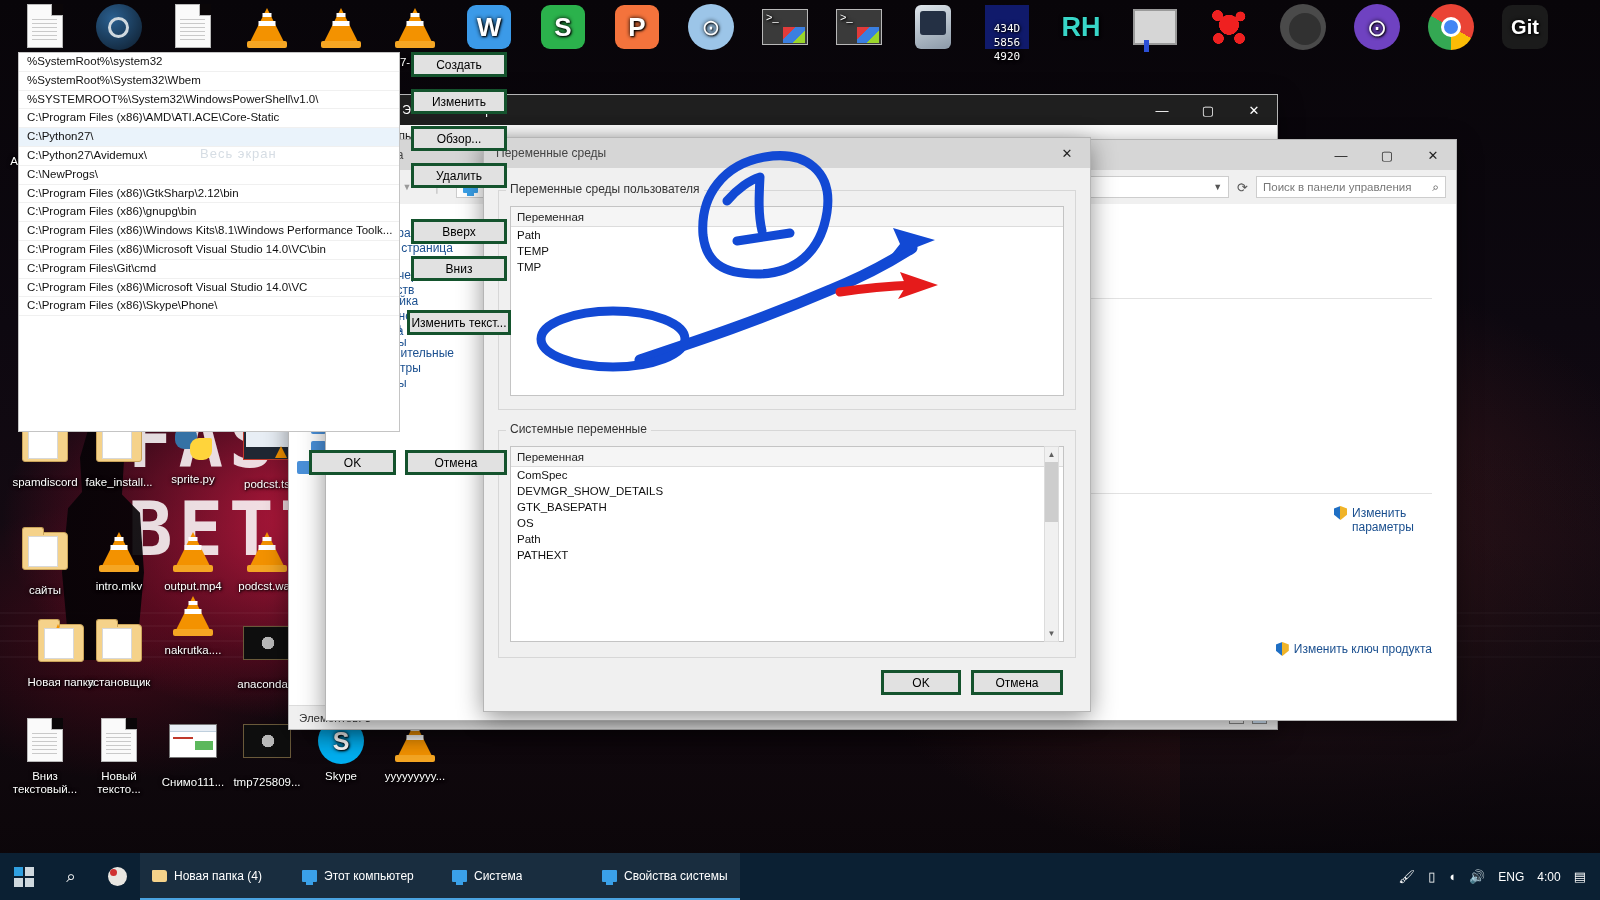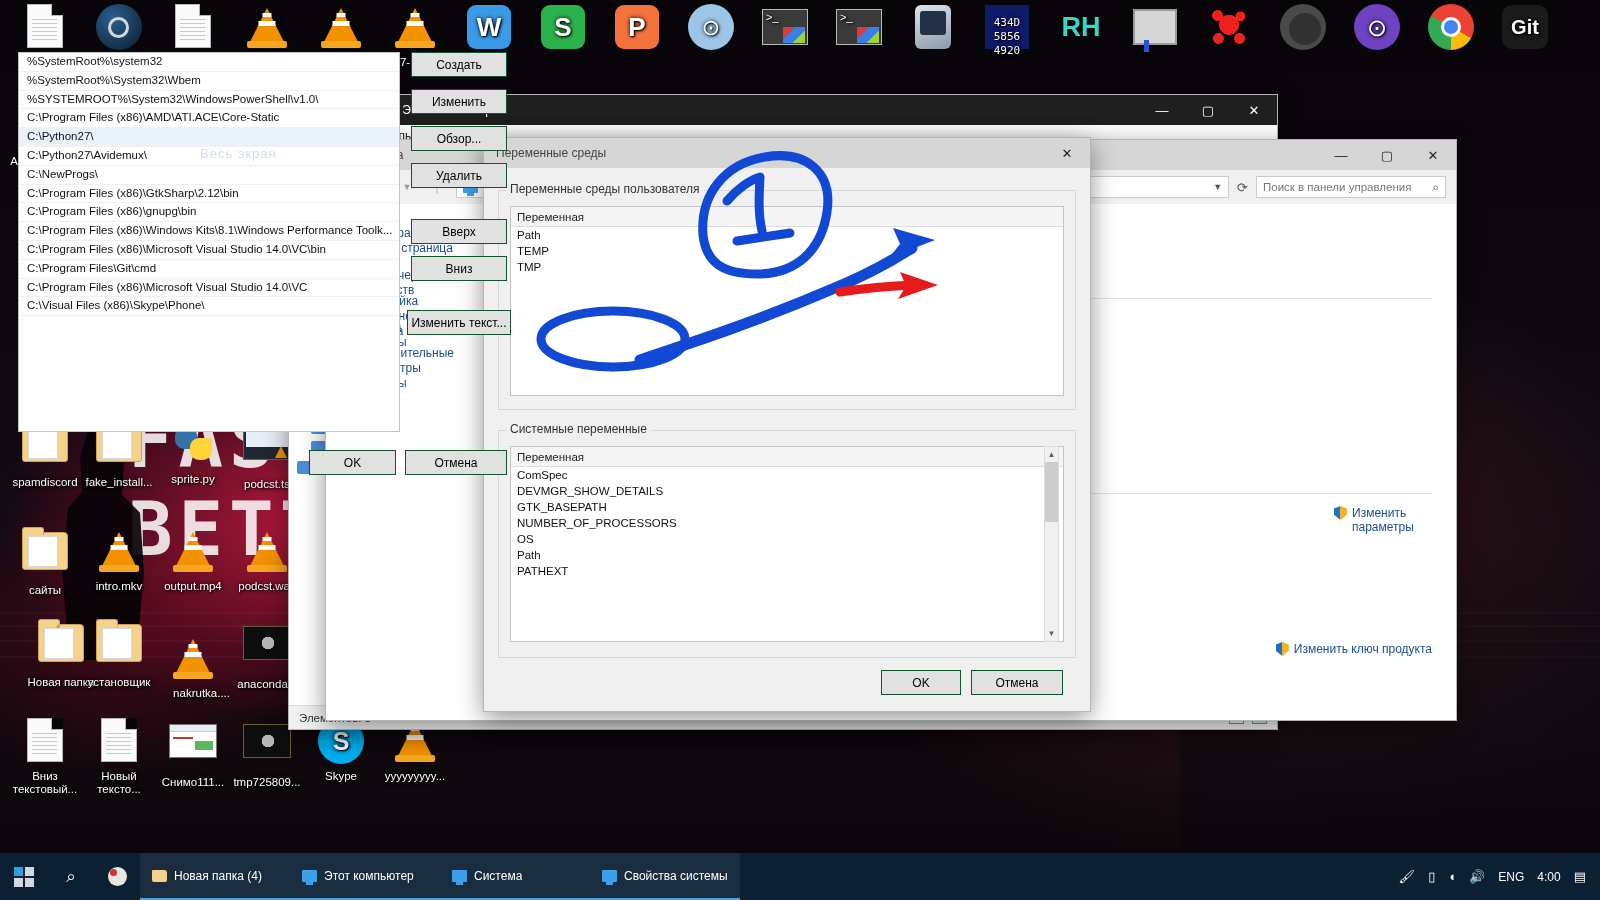--- a/index.html
+++ b/index.html
@@ -136,21 +136,21 @@
 
   
   #envdlg { left:484px; top:138px; width:606px; height:573px; }
   #env-title { background:#d6d6d6; }
   .grp { position:absolute; border:1px solid #d7d7d7; }
   .grp-lbl { position:absolute; background:#f0f0f0; font-size:12px; color:#333; padding:0 4px; }
   .lv { position:absolute; background:#fff; border:1px solid #c4c4c4; overflow:hidden; }
   .lv-hdr { height:20px; background:#f5f5f5; border-bottom:1px solid #dcdcdc; font-size:11.5px;
      display:flex; align-items:center; padding:0 6px; color:#222; }
   .lv-row { font-size:11.5px; padding:2px 6px; color:#111; white-space:nowrap; overflow:hidden; }
-  .btn { background:#e1e1e1; border:1px solid #14532d; font-size:12px; color:#000;
+  .btn { background:#e1e1e1; border:3px solid #14532d; font-size:12px; color:#000;
      display:flex; align-items:center; justify-content:center; }
 
   
   #editdlg { left:527px; top:177px; width:516px; height:488px; background:#f0f0f0;
      box-shadow:0 0 0 1px #9a9a9a, 0 8px 30px rgba(0,0,0,0.5); }
   #ed-title { background:#d6d6d6; }
   #ed-list { position:absolute; left:18px; top:52px; width:382px; height:380px;
      background:#fff; border:1px solid #c4c4c4; overflow:hidden; }
   .path-row { height:18.8px; font-size:11.5px; color:#111; padding:2px 8px; white-space:nowrap;
      border-bottom:1px solid #f0f0f0; overflow:hidden; }
@@ -298,21 +298,21 @@
     <div class="dicon" style="left: 896px; top: 4px;">
       <span class="gl">
         <div style="width:36px;height:44px;margin:1px auto 4px;background:linear-gradient(160deg,#dfe6ec,#8b99a8);border-radius:6px;position:relative">
           <span style="position:absolute;inset:6px 5px 14px;background:#243044;border-radius:3px"></span>
         </div>
       </span>
       <span class="lbl"></span>
     </div>
     <div class="dicon" style="left: 970px; top: 4px;">
       <span class="gl">
-        <div style="width:44px;height:44px;margin:1px auto 4px;background:#101a6b;color:#fff;font-family:'DejaVu Sans Mono',monospace;font-size:11px;line-height:14px;text-align:center;padding-top:11px">434D<br>5856<br>4920</div>
+        <div style="width:44px;height:44px;margin:1px auto 4px;background:#101a6b;color:#fff;font-family:'DejaVu Sans Mono',monospace;font-size:11px;line-height:14px;text-align:center;padding-top:17px">434D<br>5856<br>4920</div>
       </span>
       <span class="lbl"></span>
     </div>
     <div class="dicon" style="left: 1044px; top: 4px;">
       <span class="gl">
         <div style="width:46px;height:44px;margin:1px auto 4px;color:#38d6c8;font-size:27px;font-weight:bold;text-align:center;line-height:44px">RH</div>
       </span>
       <span class="lbl"></span>
     </div>
     <div class="dicon" style="left: 1118px; top: 4px;">
@@ -526,21 +526,21 @@
         </div>
       </span>
       <span class="lbl">Новая папка</span>
     </div>
     <div class="dicon" style="left: 82px; top: 620px;">
       <span class="gl">
         <div class="art-folder"></div>
       </span>
       <span class="lbl">установщик</span>
     </div>
-    <div class="dicon" style="left: 156px; top: 635px; text-align: right;">
+    <div class="dicon" style="left: 156px; top: 592px;">
       <span class="gl">
         <div class="art-vlc">
           <div class="cone"></div>
           <div class="stripe s1"></div>
           <div class="stripe s2"></div>
           <div class="base"></div>
         </div>
       </span>
       <span class="lbl">nakrutka....</span>
     </div>
@@ -793,21 +793,20 @@
   </div>
 
   <div class="grp" style="left:14px;top:292px;width:578px;height:228px"></div>
   <div class="grp-lbl" style="left:22px;top:284px">Системные переменные</div>
   <div class="lv" style="left:26px;top:308px;width:554px;height:196px">
     <div class="lv-hdr">Переменная</div>
     <div id="sys-var-rows">
         <div class="lv-row">ComSpec</div>
         <div class="lv-row">DEVMGR_SHOW_DETAILS</div>
         <div class="lv-row">GTK_BASEPATH</div>
-        <div class="lv-row">NUMBER_OF_PROCESSORS</div>
         <div class="lv-row">OS</div>
         <div class="lv-row">Path</div>
         <div class="lv-row">PATHEXT</div>
       </div>
   </div>
   <div class="sbar" style="left:560px;top:308px;width:15px;height:196px">
     <div class="ar" style="top:0">▲</div>
     <div class="thumb" style="top:15px;height:60px"></div>
     <div class="ar" style="bottom:0">▼</div>
   </div>
@@ -831,21 +830,21 @@
       <div class="path-row">C:\Program Files (x86)\AMD\ATI.ACE\Core-Static</div>
       <div class="path-row sel">C:\Python27\</div>
       <div class="path-row">C:\Python27\Avidemux\</div>
       <div class="path-row">C:\NewProgs\</div>
       <div class="path-row">C:\Program Files (x86)\GtkSharp\2.12\bin</div>
       <div class="path-row">C:\Program Files (x86)\gnupg\bin</div>
       <div class="path-row">C:\Program Files (x86)\Windows Kits\8.1\Windows Performance Toolk...</div>
       <div class="path-row">C:\Program Files (x86)\Microsoft Visual Studio 14.0\VC\bin</div>
       <div class="path-row">C:\Program Files\Git\cmd</div>
       <div class="path-row">C:\Program Files (x86)\Microsoft Visual Studio 14.0\VC</div>
-      <div class="path-row">C:\Visual Files (x86)\Skype\Phone\</div>
+      <div class="path-row">C:\Program Files (x86)\Skype\Phone\</div>
     </div>
   <div id="ed-watermark">Весь экран</div>
 
   <div class="btn ed-btn" style="top:52px">Создать</div>
   <div class="btn ed-btn" style="top:89px">Изменить</div>
   <div class="btn ed-btn" style="top:126px">Обзор...</div>
   <div class="btn ed-btn" style="top:163px">Удалить</div>
   <div class="btn ed-btn" style="top:219px">Вверх</div>
   <div class="btn ed-btn" style="top:256px">Вниз</div>
   <div class="btn ed-btn" style="top:310px;width:104px;left:407px">Изменить текст...</div>

